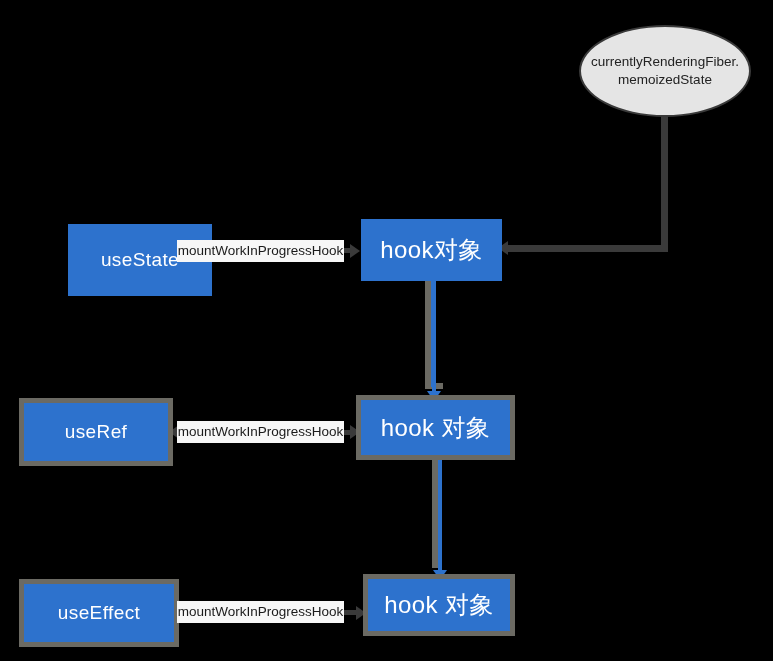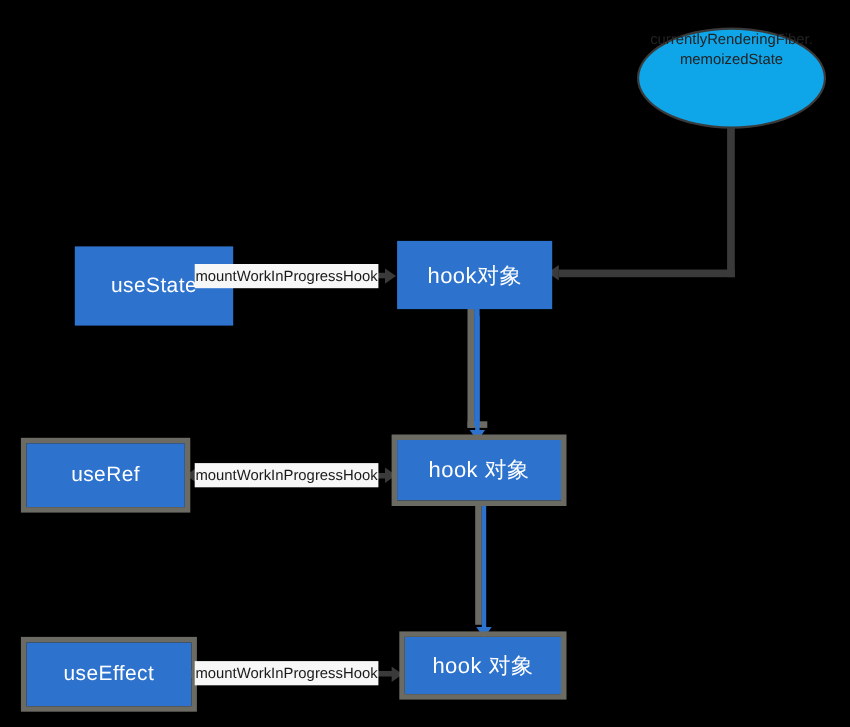--- a/index.html
+++ b/index.html
@@ -25,42 +25,42 @@
     align-items: center;
     justify-content: center;
     font-size: 19px;
     letter-spacing: 0.4px;
     box-sizing: border-box;
     white-space: pre;
   }
   .node.selected {
     outline: 5px solid #6b6a63;
   }
-  .node.cjk { font-size: 20px; }
+  .node.cjk { font-size: 24px; }
 
   #node-usestate  { left: 24px;  top: 224px; width: 144px; height: 72px; margin-left: 44px; }
   #node-useref    { left: 24px;  top: 403px; width: 144px; height: 58px; }
   #node-useeffect { left: 24px;  top: 584px; width: 150px; height: 58px; }
 
   #node-hook-1 { left: 361px; top: 219px; width: 141px; height: 62px; }
   #node-hook-2 { left: 361px; top: 400px; width: 149px; height: 55px; }
   #node-hook-3 { left: 368px; top: 579px; width: 142px; height: 52px; }
 
   
   #node-ellipse {
     position: absolute;
     left: 579px;
     top: 25px;
     width: 172px;
     height: 92px;
-    background: #0ea5e9;
+    background: #e5e5e5;
     border: 2px solid #3a3a3a;
     border-radius: 50%;
     display: flex;
-    align-items: flex-start;
+    align-items: center;
     justify-content: center;
     text-align: center;
     color: #222222;
     font-size: 13.5px;
     line-height: 1.35;
     box-sizing: border-box;
     padding: 0 10px;
   }
 
   

